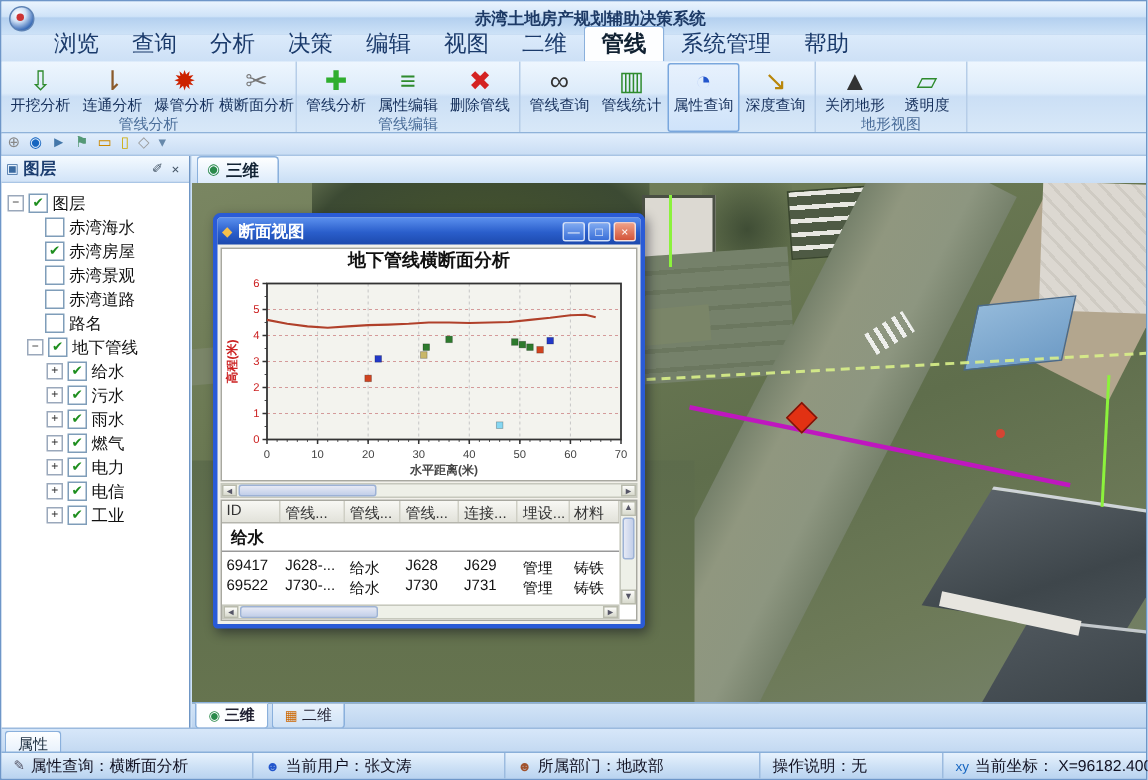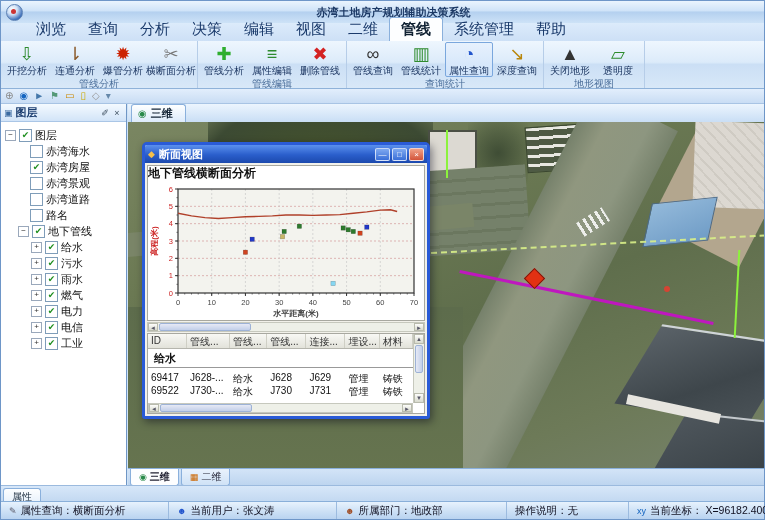--- a/index.html
+++ b/index.html
@@ -122,21 +122,21 @@
     background:linear-gradient(180deg,#5b90ee 0%,#2a5ecb 55%,#1c49ad 100%);
     padding:0 3px;border-radius:2px 2px 0 0;}
   #sw-title-icon{color:#f6c04a;font-size:9px;margin-right:4px;}
   #sw-title{flex:1;color:#fff;font-size:11px;font-weight:bold;}
   .sw-btn{width:15px;height:13px;margin-left:2px;border-radius:2px;border:1px solid rgba(255,255,255,.7);
     background:linear-gradient(180deg,#7fa9f0,#3a6fd8);color:#fff;font-size:8px;line-height:11px;
     text-align:center;box-sizing:border-box;}
   .sw-btn.close{background:linear-gradient(180deg,#f0a086,#d3543a);}
   #sw-chart-panel{flex:0 0 156px;margin:2px 2px 0 2px;background:#fff;border:1px solid #a8a8a0;
     box-sizing:border-box;overflow:hidden;}
-  #sw-chart-title{font-size:12px;font-weight:bold;color:#111;line-height:15px;}
+  #sw-chart-title{text-align:center;font-size:12px;font-weight:bold;color:#111;line-height:15px;}
   #sw-hscroll-top{flex:0 0 10px;margin:1px 2px;}
   #sw-table-zone{flex:1;margin:0 2px 2px 2px;background:#fff;border:1px solid #a8a8a0;
     position:relative;box-sizing:border-box;overflow:hidden;}
   #sw-table{position:absolute;left:0;top:0;right:11px;bottom:10px;overflow:hidden;}
   .tbl-head{display:flex;background:linear-gradient(180deg,#f8f8f4,#e2e2da);border-bottom:1px solid #b5b5ad;height:14px;}
   .tbl-hcell{font-size:10px;color:#333;padding:1px 3px;border-right:1px solid #cfcfc5;
     box-sizing:border-box;white-space:nowrap;overflow:hidden;}
   .tbl-group{font-size:11px;font-weight:bold;color:#111;padding:2px 4px 1px 6px;border-bottom:1px solid #999;}
   .tbl-row{display:flex;height:12px;margin-top:1px;}
   .tbl-cell{font-size:10px;color:#111;padding:0 3px;box-sizing:border-box;white-space:nowrap;overflow:hidden;}
@@ -240,21 +240,20 @@
           </div>
           <div class="rbtn selected">
             <div class="bicon" style="color: rgb(34, 85, 204);">◔</div>
             <div class="blabel">属性查询</div>
           </div>
           <div class="rbtn">
             <div class="bicon" style="color: rgb(184, 134, 11);">↘</div>
             <div class="blabel">深度查询</div>
           </div>
         </div>
-        <div class="rgroup-label">查询统计</div>
       </div>
       <div class="rgroup">
         <div class="rbtns">
           <div class="rbtn">
             <div class="bicon" style="color: rgb(51, 51, 51);">▲</div>
             <div class="blabel">关闭地形</div>
           </div>
           <div class="rbtn">
             <div class="bicon" style="color: rgb(46, 139, 46);">▱</div>
             <div class="blabel">透明度</div>

